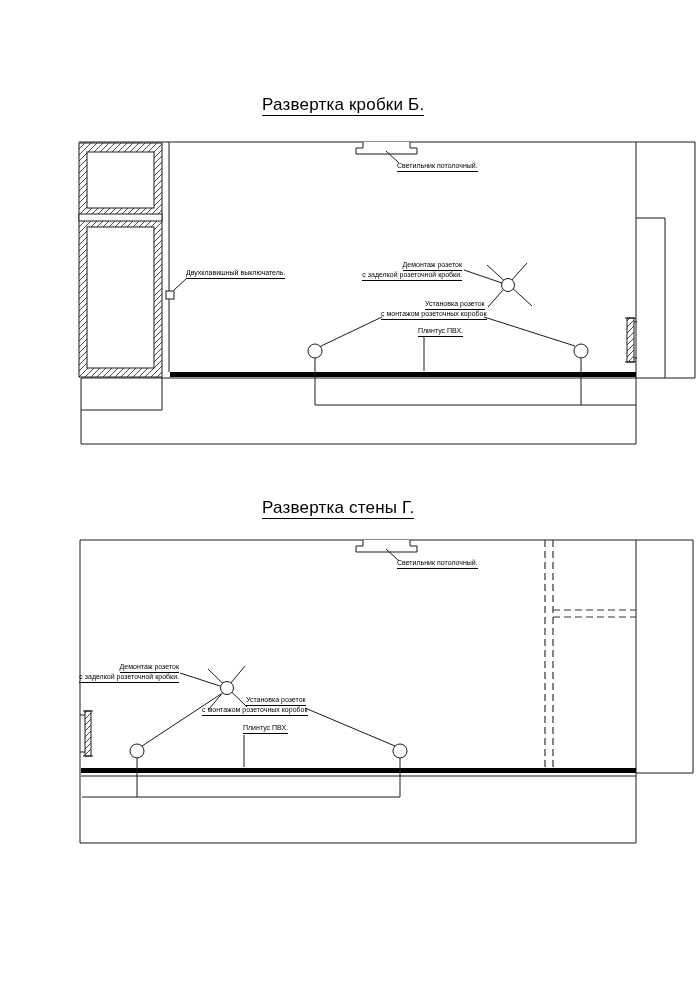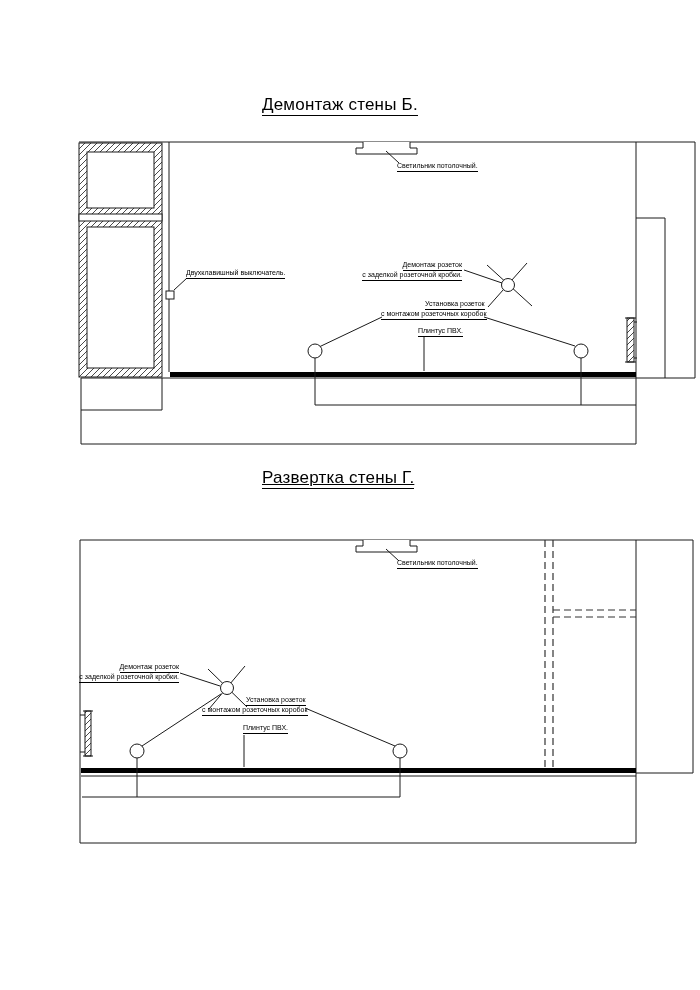--- a/index.html
+++ b/index.html
@@ -148,22 +148,22 @@
       <g>
         <rect x="85" y="711" width="6" height="45" fill="url(#hatch)"></rect>
         <line x1="83" y1="711" x2="93" y2="711"></line>
         <line x1="83" y1="756" x2="93" y2="756"></line>
         <line x1="80" y1="715" x2="85" y2="715"></line>
         <line x1="80" y1="752" x2="85" y2="752"></line>
       </g>
     </g>
   </svg>
 
-  <div class="title" style="left:262px; top:96px;">Демонтаж стены Б.</div>
-  <div class="title" style="left:262px; top:469px;text-decoration:underline;">Развертка стены Г.</div>
+  <div class="title" style="left:262px; top:96px;">Развертка кробки Б.</div>
+  <div class="title" style="left:262px; top:499px;">Развертка стены Г.</div>
 
   <div class="lbl" style="left:397px; top:162px;">Светильник потолочный.</div>
   <div class="lbl" style="left:186px; top:269px;">Двухклавишный выключатель.</div>
   <div class="lbl ra" style="right:238px; top:261px;">Демонтаж розеток</div>
   <div class="lbl ra" style="right:238px; top:271px;">с заделкой розеточной кробки.</div>
   <div class="lbl" style="left:425px; top:300px;">Установка розеток</div>
   <div class="lbl" style="left:381px; top:310px;">с монтажом розеточных коробок</div>
   <div class="lbl" style="left:418px; top:327px;">Плинтус ПВХ.</div>
 
   <div class="lbl" style="left:397px; top:559px;">Светильник потолочный.</div>

